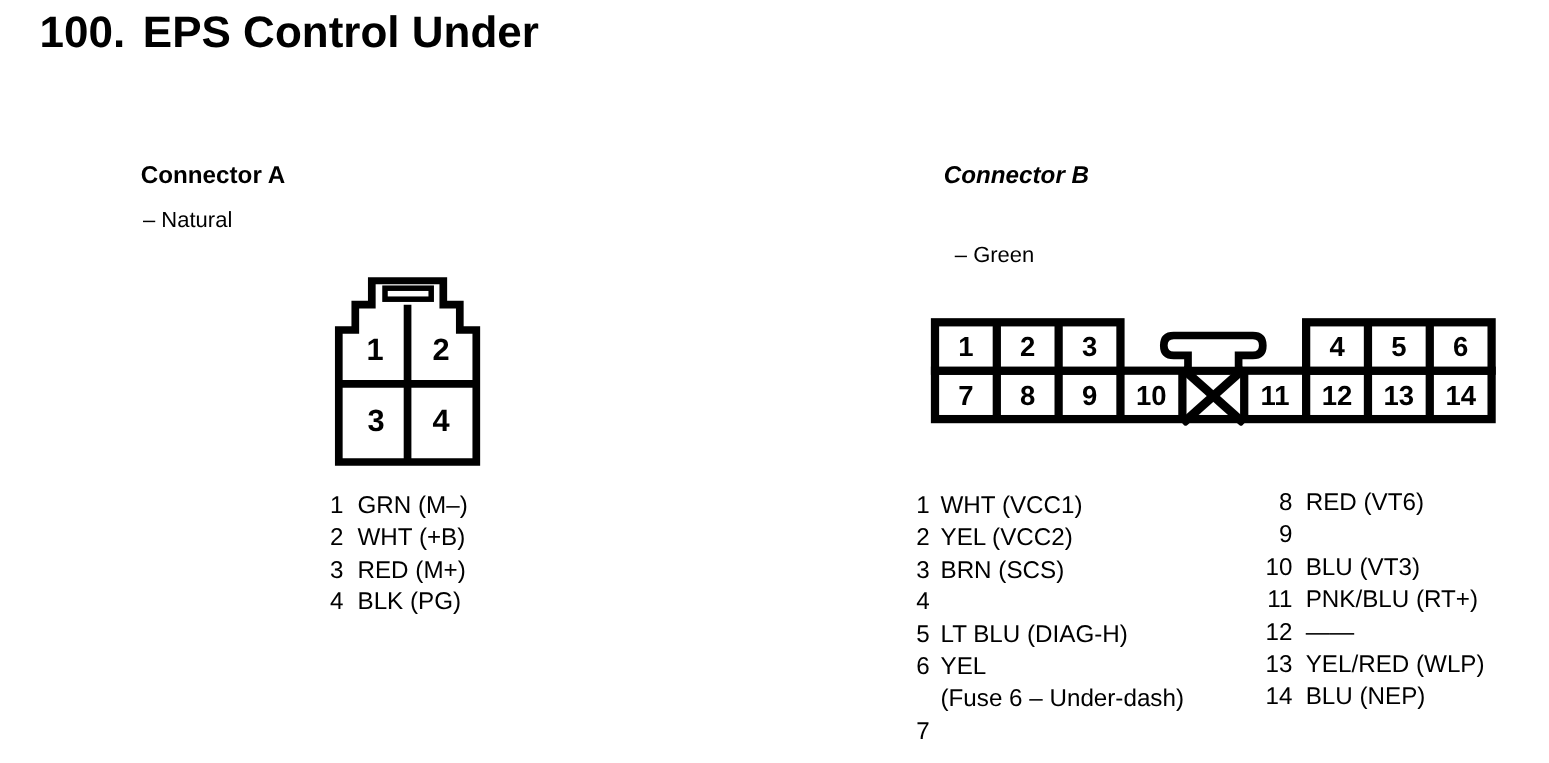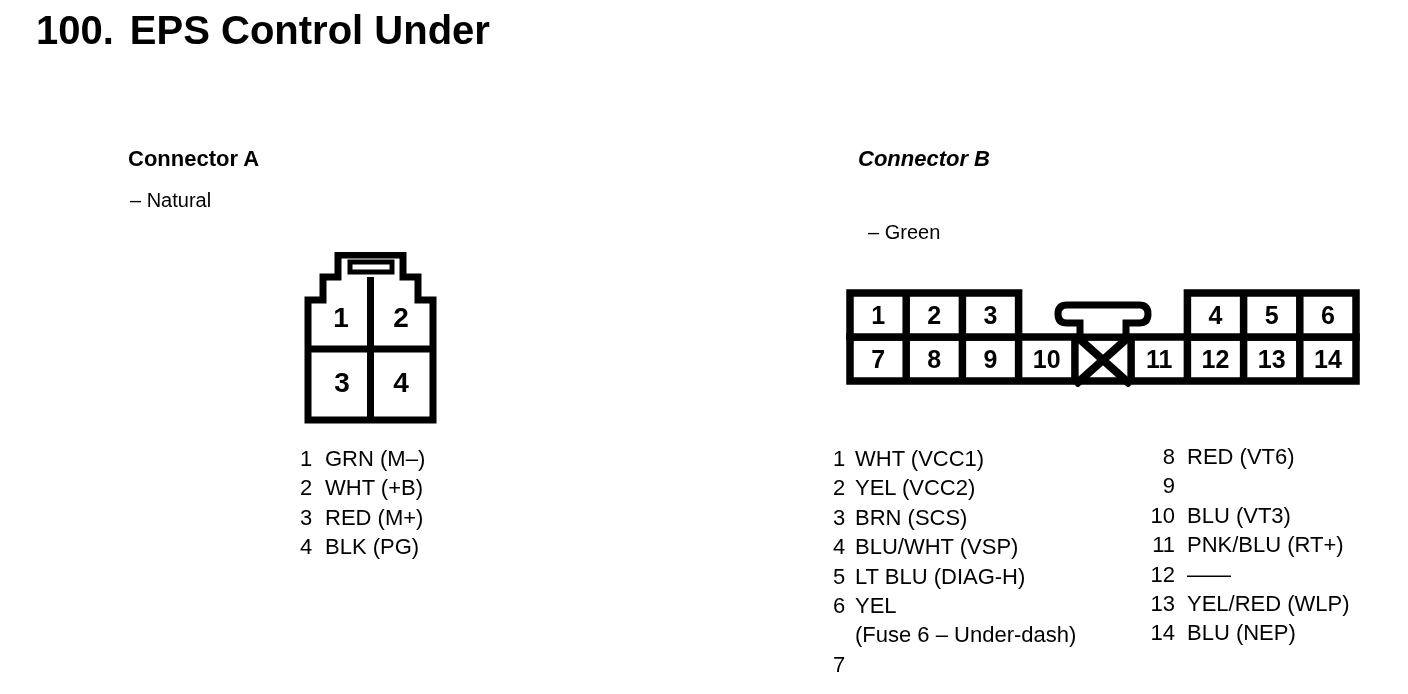--- a/index.html
+++ b/index.html
@@ -163,21 +163,20 @@
   <div class="pin-row">
     <span class="pin-num">2</span>
     <span class="pin-desc">YEL (VCC2)</span>
   </div>
   <div class="pin-row">
     <span class="pin-num">3</span>
     <span class="pin-desc">BRN (SCS)</span>
   </div>
   <div class="pin-row">
     <span class="pin-num">4</span>
-    <span class="pin-desc">BLU/WHT (VSP)</span>
   </div>
   <div class="pin-row">
     <span class="pin-num">5</span>
     <span class="pin-desc">LT BLU (DIAG-H)</span>
   </div>
   <div class="pin-row">
     <span class="pin-num">6</span>
     <span class="pin-desc">YEL</span>
   </div>
   <div class="pin-row">

